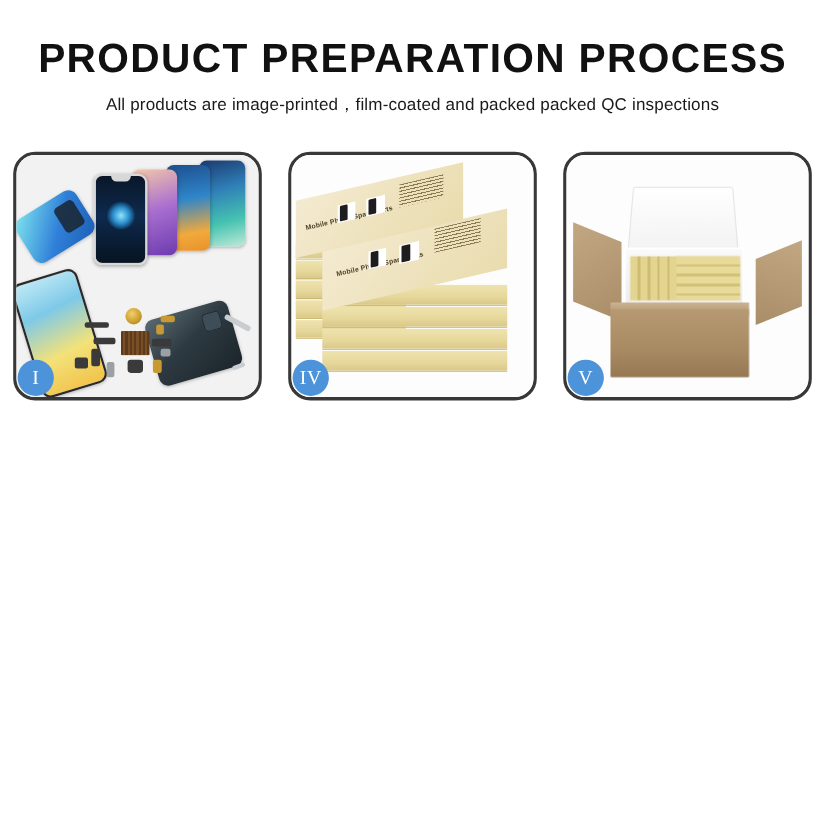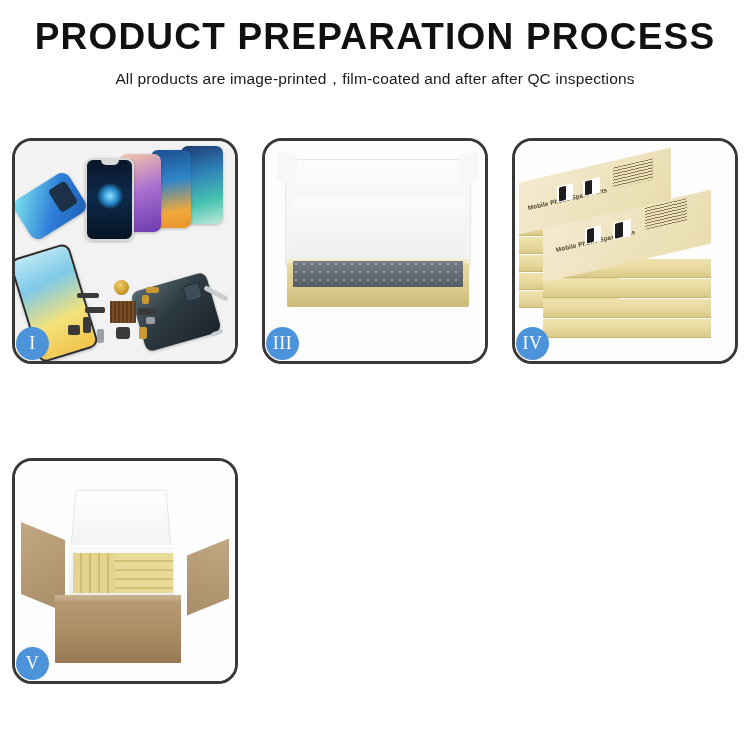--- a/index.html
+++ b/index.html
@@ -11,21 +11,21 @@
     width: 750px;
     height: 750px;
     font-family: "Liberation Sans", sans-serif;
     overflow: hidden;
     position: relative;
   }
 
   
   .header {
     text-align: center;
-    padding-top: 18px;
+    padding-top: 34px;
   }
   .title {
     font-family: "Liberation Sans", sans-serif;
     font-size: 37px;
     font-weight: bold;
     letter-spacing: 1.2px;
     color: #111111;
     line-height: 1.05;
     margin: 0;
     white-space: nowrap;
@@ -338,21 +338,21 @@
   .c6-seam2 {
     position: absolute; left: 52px; top: 150px; width: 12px; height: 16px;
     background: rgba(140,116,84,0.4); transform: skewY(9deg);
   }
 </style>
 </head>
 <body>
 
 <div class="header">
   <h1 class="title">PRODUCT PREPARATION PROCESS</h1>
-  <p class="subtitle">All products are image-printed，film-coated and after after QC inspections</p>
+  <p class="subtitle">All products are image-printed，film-coated and packed packed QC inspections</p>
 </div>
 
 <div class="grid">
 
   <div class="panel">
     <div class="panel-inner p1">
       <div class="phone-fan">
         <div class="ph ph-e"></div>
         <div class="ph ph-d"></div>
         <div class="ph ph-c"></div>
@@ -375,30 +375,20 @@
         <div class="part silver" style="left:82px;top:188px;width:7px;height:14px;border-radius:2px;"></div>
         <div class="part" style="left:53px;top:184px;width:12px;height:10px;"></div>
         <div class="part tool" style="left:188px;top:150px;width:26px;height:5px;transform:rotate(28deg);"></div>
         <div class="part tool" style="left:196px;top:190px;width:12px;height:4px;transform:rotate(-20deg);"></div>
       </div>
     </div>
     <div class="badge">I</div>
   </div>
 
 
-  <div class="panel">
-    <div class="panel-inner p3">
-      <div class="box3-lid"></div>
-      <div class="box3-foam"></div>
-      <div class="box3-edge"></div>
-      <div class="box3-tray"></div>
-      <div class="box3-tray-inner"></div>
-    </div>
-    <div class="badge">III</div>
-  </div>
 
   <div class="panel">
     <div class="panel-inner p4">
       <div class="stack">
 
         <div class="sbox" style="left:4px;top:78px;width:100px;height:16px;"></div>
         <div class="sbox" style="left:4px;top:96px;width:100px;height:16px;"></div>
         <div class="sbox" style="left:4px;top:114px;width:100px;height:16px;"></div>
         <div class="sbox" style="left:4px;top:132px;width:100px;height:16px;"></div>
         <div class="sbox" style="left:4px;top:150px;width:100px;height:16px;"></div>

